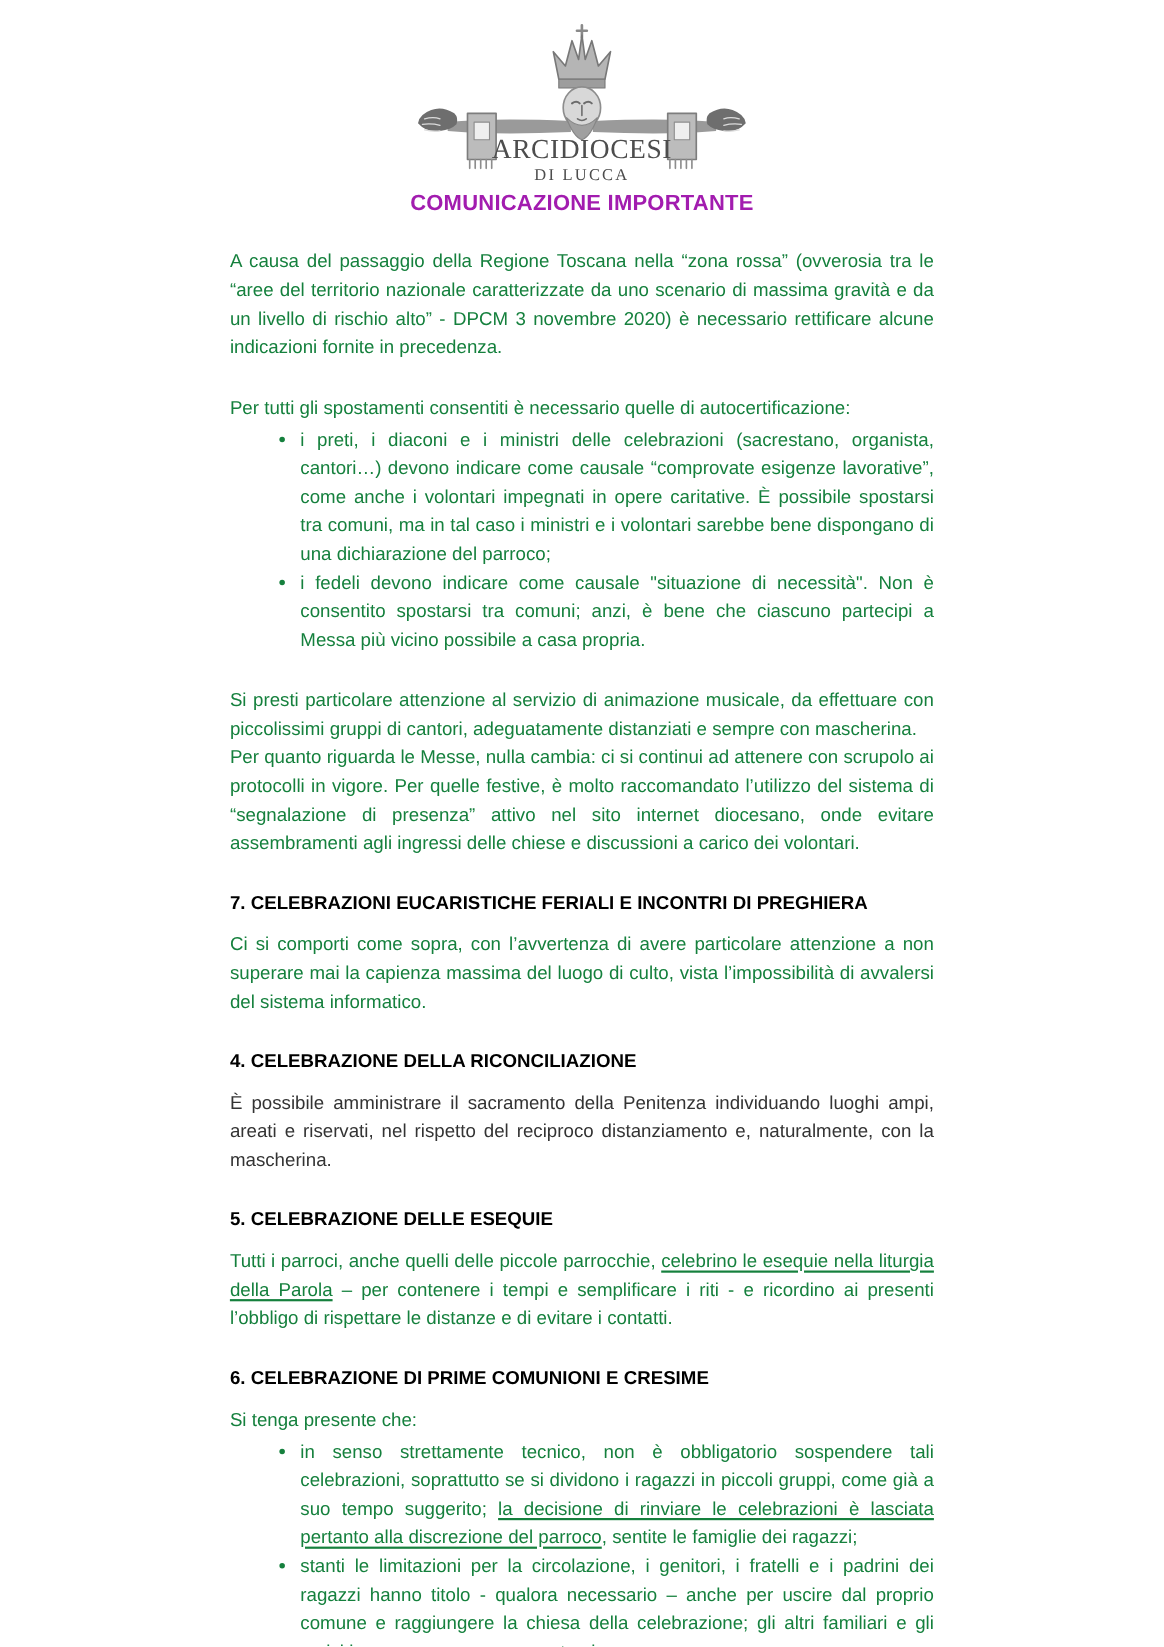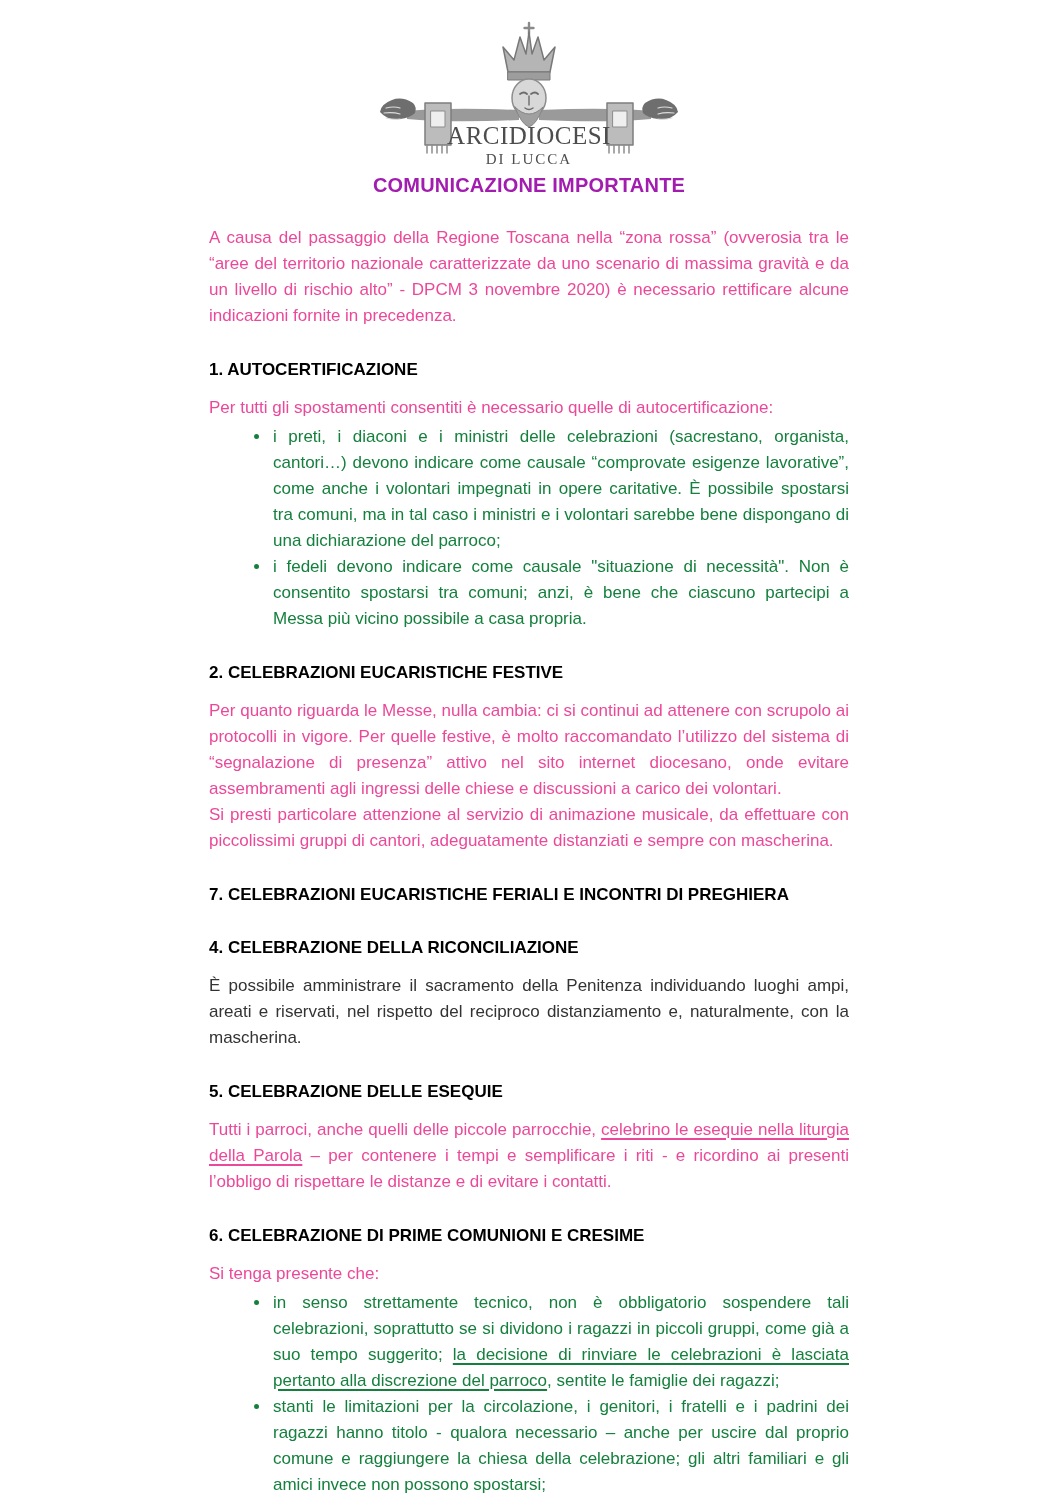--- a/index.html
+++ b/index.html
@@ -8,21 +8,21 @@
     box-sizing:border-box; padding:20px 100px 0 100px; overflow:hidden;
     font-family:"Liberation Sans", sans-serif; color:#121212;
   }
   .logo-wrap { width:300px; margin:0 auto; text-align:center; }
   .logo-svg { display:block; }
   .doc-title {
     text-align:center; font-size:20px; font-weight:700; margin:4px 0 0 0;
     letter-spacing:0.2px; color:#a21caf;
   }
   .body-p {
-    font-size:17px; line-height:26px; text-align:justify; margin:0; color:#ec4899;
+    font-size:17px; line-height:26px; text-align:justify; margin:0; color:#15803d;
   }
   .intro { margin-top:28px; }
   .sec { margin-top:29px; }
   .sec h2 { font-size:17px; line-height:24px; font-weight:700; margin:0 0 13px 0; color:#000; }
   .bullets { margin:3px 0 0 0; padding-left:62px; list-style:disc outside; }
   .bullets li { font-size:17px; line-height:26px; text-align:justify; color:#15803d; padding-left:2px; }
   .u { text-decoration:underline; text-decoration-thickness:2px; text-underline-offset:3px; }
   .alt-font { color:#333333; }
 </style>
 </head>
@@ -65,36 +65,35 @@
       <text x="150" y="124" text-anchor="middle" font-size="25" fill="#4d4d4d" style="font-family:'Liberation Serif',serif" letter-spacing="0.5">ARCIDIOCESI</text>
       <text x="150" y="144" text-anchor="middle" font-size="15" fill="#4d4d4d" style="font-family:'Liberation Serif',serif" letter-spacing="2">DI LUCCA</text>
     </svg>
   </header>
 
   <h1 class="doc-title">COMUNICAZIONE IMPORTANTE</h1>
 
   <p class="body-p intro">A causa del passaggio della Regione Toscana nella “zona rossa” (ovverosia tra le “aree del territorio nazionale caratterizzate da uno scenario di massima gravità e da un livello di rischio alto” - DPCM 3 novembre 2020) è necessario rettificare alcune indicazioni fornite in precedenza.</p>
 
   <section class="sec">
-    <h2>1. AUTOCERTIFICAZIONE</h2>
     <p class="body-p">Per tutti gli spostamenti consentiti è necessario quelle di autocertificazione:</p>
     <ul class="bullets">
       <li><span>i preti, i diaconi e i ministri delle celebrazioni (sacrestano, organista, cantori…) devono indicare come causale “comprovate esigenze lavorative”, come anche i volontari impegnati in opere caritative. È possibile spostarsi tra comuni, ma in tal caso i ministri e i volontari sarebbe bene dispongano di una dichiarazione del parroco;</span></li>
       <li><span>i fedeli devono indicare come causale "situazione di necessità". Non è consentito spostarsi tra comuni; anzi, è bene che ciascuno partecipi a Messa più vicino possibile a casa propria.</span></li>
     </ul>
   </section>
 
   <section class="sec">
-    <h2>2. CELEBRAZIONI EUCARISTICHE FESTIVE</h2>
+    <p class="body-p">Si presti particolare attenzione al servizio di animazione musicale, da effettuare con piccolissimi gruppi di cantori, adeguatamente distanziati e sempre con mascherina.</p>
     <p class="body-p">Per quanto riguarda le Messe, nulla cambia: ci si continui ad attenere con scrupolo ai protocolli in vigore. Per quelle festive, è molto raccomandato l’utilizzo del sistema di “segnalazione di presenza” attivo nel sito internet diocesano, onde evitare assembramenti agli ingressi delle chiese e discussioni a carico dei volontari.</p>
-    <p class="body-p">Si presti particolare attenzione al servizio di animazione musicale, da effettuare con piccolissimi gruppi di cantori, adeguatamente distanziati e sempre con mascherina.</p>
   </section>
 
   <section class="sec">
     <h2>7. CELEBRAZIONI EUCARISTICHE FERIALI E INCONTRI DI PREGHIERA</h2>
+    <p class="body-p">Ci si comporti come sopra, con l’avvertenza di avere particolare attenzione a non superare mai la capienza massima del luogo di culto, vista l’impossibilità di avvalersi del sistema informatico.</p>
   </section>
 
   <section class="sec">
     <h2>4. CELEBRAZIONE DELLA RICONCILIAZIONE</h2>
     <p class="body-p alt-font">È possibile amministrare il sacramento della Penitenza individuando luoghi ampi, areati e riservati, nel rispetto del reciproco distanziamento e, naturalmente, con la mascherina.</p>
   </section>
 
   <section class="sec">
     <h2>5. CELEBRAZIONE DELLE ESEQUIE</h2>
     <p class="body-p"><span>Tutti i parroci, anche quelli delle piccole parrocchie, </span><span class="u">celebrino le esequie nella liturgia della Parola</span><span> – per contenere i tempi e semplificare i riti - e ricordino ai presenti l’obbligo di rispettare le distanze e di evitare i contatti.</span></p>

